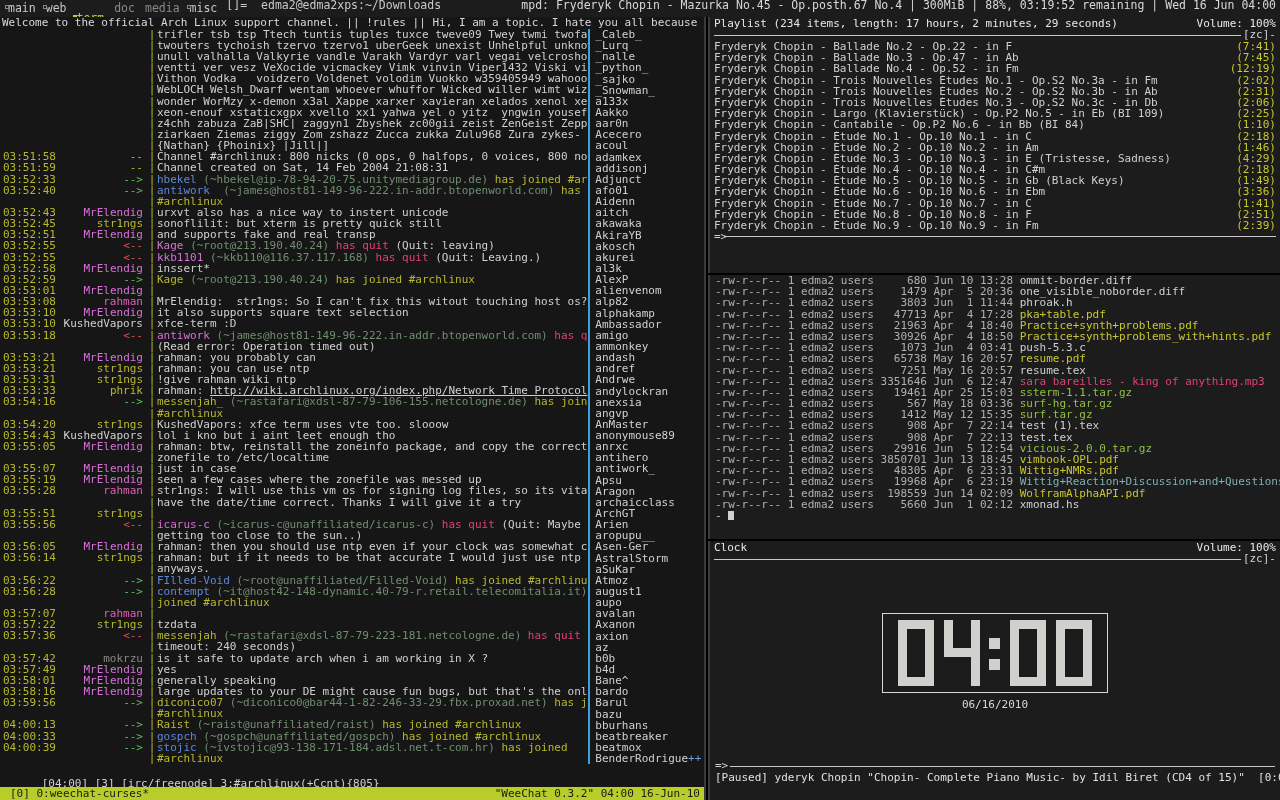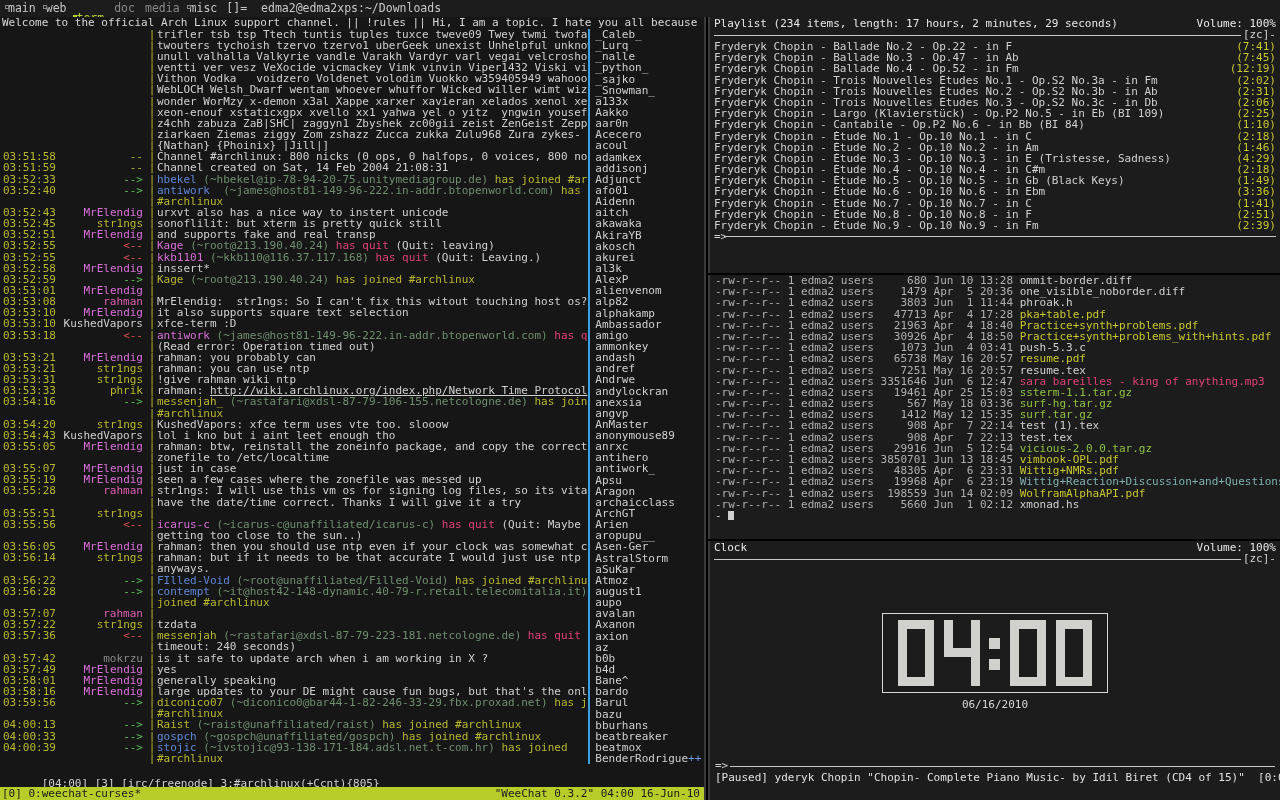--- a/index.html
+++ b/index.html
@@ -10,21 +10,21 @@
     font-size: 11px;
     line-height: 11.2px;
     overflow: hidden;
   }
   .screen { position: relative; width: 1280px; height: 800px; background: #000; }
 
   
   .topbar {
     position: absolute; left: 0; top: 0; width: 1280px; height: 17px;
     background: #1c1c1c; color: #c8c8c8;
-    display: flex; align-items: center;
+    display: flex; 
     font-size: 11.5px; white-space: nowrap;
   }
   .tb-left { display: flex; align-items: center; padding-left: 3px; gap: 0; }
   .ws {
     padding: 0 5px; position: relative; color: #888;
   }
   .ws.occupied { color: #c8c8c8; }
   .ws.active { color: #b8d030; margin-top: 20px; }
   .ws .sq {
     position: absolute; left: 2px; top: 2px; width: 4px; height: 4px;
@@ -95,21 +95,21 @@
     position: absolute; left: 0; right: 0; bottom: 11px; height: 11.5px;
     color: #d0d0d0; padding-left: 2px; white-space: pre;
   }
   .cursor-block { display: inline-block; width: 6px; height: 9px; background: #d0d0d0; vertical-align: -1px; }
   .cursor-hollow { display: inline-block; width: 6px; height: 9px; border: 1px solid #d0d0d0; vertical-align: -1px; }
   .wc-bottombar {
     position: absolute; left: 0; right: 0; bottom: 0; height: 13px;
     background: #b8cc2a; color: #1a1a1a;
     display: flex; align-items: center; font-size: 11px; white-space: nowrap;
   }
-  .wc-bb-left { padding-left: 2px; }
+  .wc-bb-left { padding-left: 10px; }
   .wc-bb-right { margin-left: auto; padding-right: 4px; }
 
   
   #mpd {
     left: 708px; top: 17px; width: 572px; height: 256px;
     background: #1c1c1c;
     border-left: 2px solid #3a3a3a;
   }
   .mpd-head {
     display: flex; color: #e8e8e8; height: 12px; line-height: 12px;
@@ -188,20 +188,21 @@
     <div class="tb-left" id="ws-list">
         <div class="ws occupied hassq"><span class="sq" style="display: block;"></span><span>main</span></div>
         <div class="ws occupied hassq"><span class="sq" style="display: block;"></span><span>web</span></div>
         <div class="ws active hassq"><span class="sq" style="display: block;"></span><span>term</span></div>
         <div class="ws empty"><span>doc</span></div>
         <div class="ws empty"><span>media</span></div>
         <div class="ws occupied hassq"><span class="sq" style="display: block;"></span><span>misc</span></div>
       </div>
     <div class="layout">[]=</div>
     <div class="wintitle">edma2@edma2xps:~/Downloads</div>
+    <div class="tb-right">mpd: Fryderyk Chopin - Mazurka No.45 - Op.posth.67 No.4 | 300MiB | 88%, 03:19:52 remaining | Wed 16 Jun  04:00</div>
   </div>
 
   <div class="panel" id="weechat">
     <div class="wc-topic">Welcome to the official Arch Linux support channel. || !rules || Hi, I am a topic. I hate you all because you nev++</div>
 
     <div class="wc-body">
       <div class="wc-chat">
         <div class="chat-lines" id="chat-lines">
             <div class="cl"><span class="c-time"></span><span class="c-nick n-plain"></span><span class="c-sep">|</span><span class="c-msg"><span class="m-dim">trifler tsb tsp Ttech tuntis tuples tuxce tweve09 Twey twmi twoface</span></span></div>
             <div class="cl"><span class="c-time"></span><span class="c-nick n-plain"></span><span class="c-sep">|</span><span class="c-msg"><span class="m-dim">twouters tychoish tzervo tzervo1 uberGeek unexist Unhelpful unknown</span></span></div>

